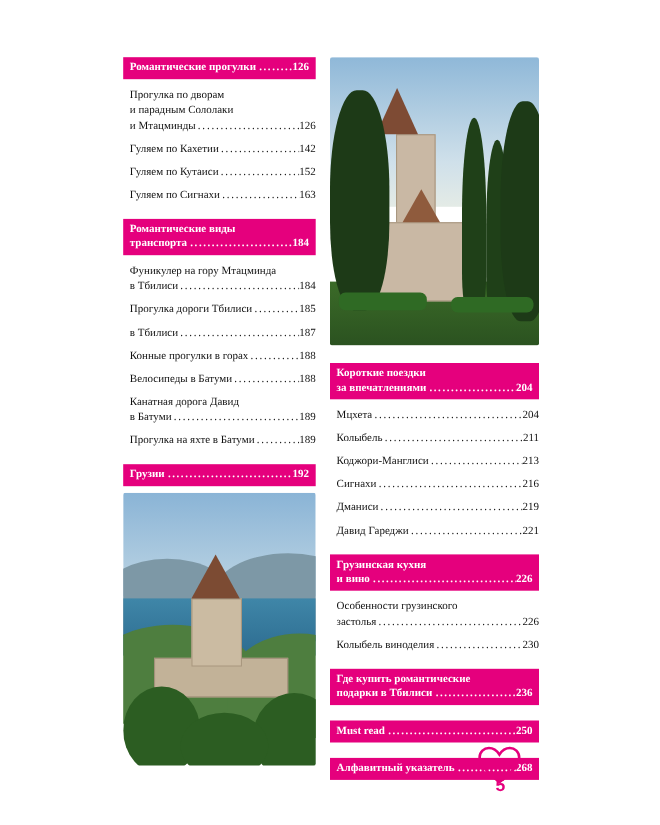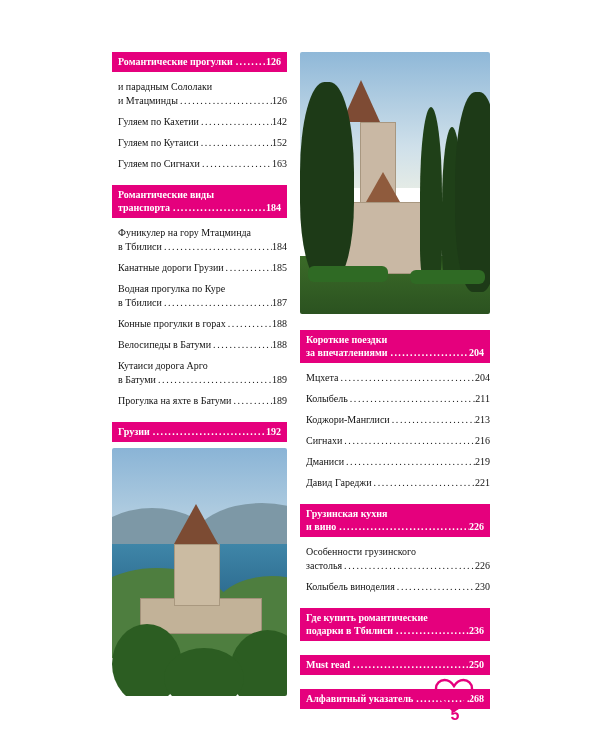--- a/index.html
+++ b/index.html
@@ -234,20 +234,21 @@
   <div class="col-left" id="left-col">
       <div style="margin-bottom: 14px;">
         <div class="section-head">
           <div class="row">
             <span class="ttl">Романтические прогулки</span>
             <span class="dots">....................................................</span>
             <span class="pg">126</span>
           </div>
         </div>
         <div class="toc-entry">
+          <div class="wrapline">Прогулка по дворам</div>
           <div class="wrapline">и парадным Сололаки</div>
           <div class="eline">
             <span class="etxt">и Мтацминды</span>
             <span class="edots">....................................................</span>
             <span class="epg">126</span>
           </div>
         </div>
         <div class="toc-entry">
           <div class="eline">
             <span class="etxt">Гуляем по Кахетии</span>
@@ -284,27 +285,26 @@
         <div class="toc-entry">
           <div class="wrapline">Фуникулер на гору Мтацминда</div>
           <div class="eline">
             <span class="etxt">в Тбилиси</span>
             <span class="edots">....................................................</span>
             <span class="epg">184</span>
           </div>
         </div>
         <div class="toc-entry">
           <div class="eline">
-            <span class="etxt">Канатные дороги Грузии</span>
+            <span class="etxt">Прогулка дороги Тбилиси</span>
             <span class="edots">....................................................</span>
             <span class="epg">185</span>
           </div>
         </div>
         <div class="toc-entry">
-          <div class="wrapline">Водная прогулка по Куре</div>
           <div class="eline">
             <span class="etxt">в Тбилиси</span>
             <span class="edots">....................................................</span>
             <span class="epg">187</span>
           </div>
         </div>
         <div class="toc-entry">
           <div class="eline">
             <span class="etxt">Конные прогулки в горах</span>
             <span class="edots">....................................................</span>
@@ -312,21 +312,21 @@
           </div>
         </div>
         <div class="toc-entry">
           <div class="eline">
             <span class="etxt">Велосипеды в Батуми</span>
             <span class="edots">....................................................</span>
             <span class="epg">188</span>
           </div>
         </div>
         <div class="toc-entry">
-          <div class="wrapline">Кутаиси дорога Арго</div>
+          <div class="wrapline">Канатная дорога Давид</div>
           <div class="eline">
             <span class="etxt">в Батуми</span>
             <span class="edots">....................................................</span>
             <span class="epg">189</span>
           </div>
         </div>
         <div class="toc-entry">
           <div class="eline">
             <span class="etxt">Прогулка на яхте в Батуми</span>
             <span class="edots">....................................................</span>

